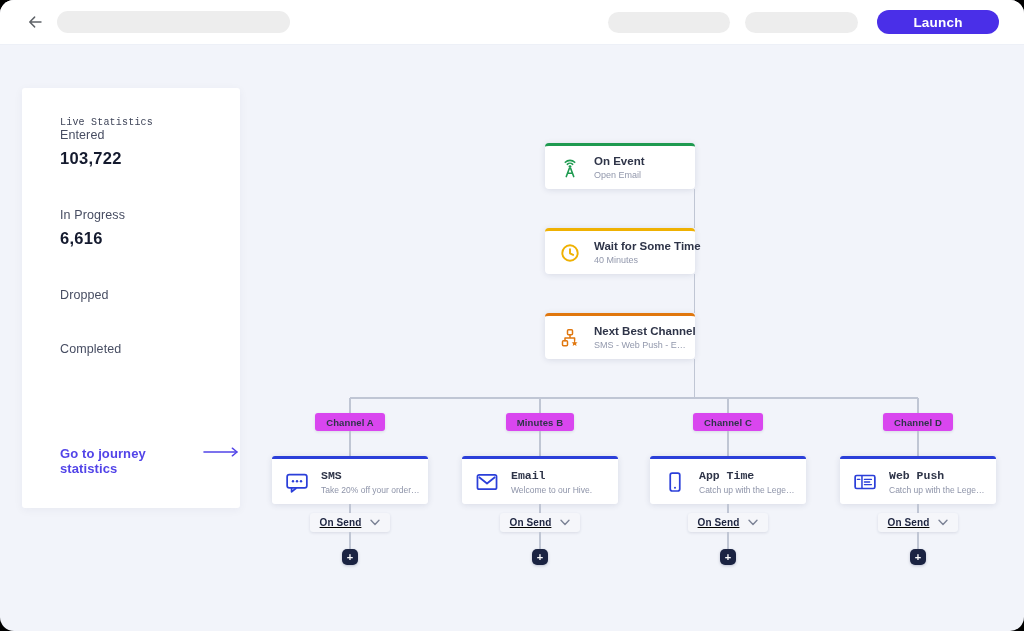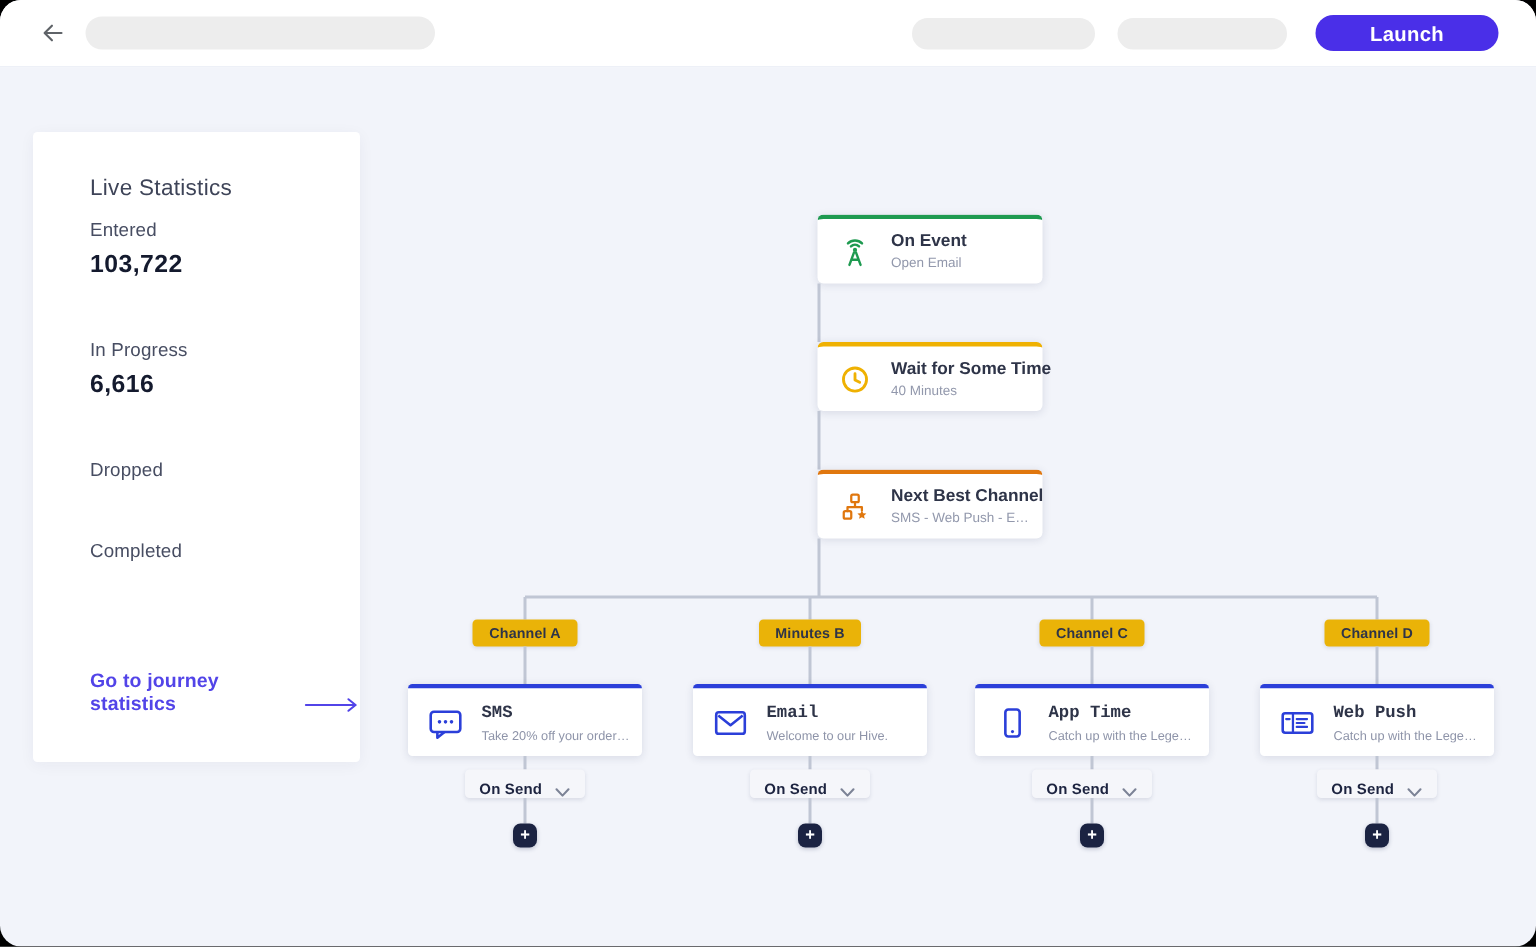--- a/index.html
+++ b/index.html
@@ -13,47 +13,47 @@
   .topbar-spacer{flex:1;}
   .skel-a{width:122px;height:21px;}
   .skel-b{width:113px;height:21px;margin-left:15px;}
   .launch-btn{margin-left:19px;width:122px;height:24px;border:none;border-radius:13px;background:#4a2fe8;color:#fff;font-family:"Liberation Sans",sans-serif;font-size:13.5px;font-weight:600;letter-spacing:.2px;cursor:pointer;display:flex;align-items:center;justify-content:center;}
 
   
   .canvas{position:absolute;top:45px;left:0;right:0;bottom:0;}
 
   
   .stats-panel{position:absolute;left:22px;top:43px;width:218px;height:420px;background:#fff;border-radius:3px;box-shadow:0 2px 10px rgba(30,40,80,.05);padding:29px 0 0 38px;box-sizing:border-box;}
-  .stats-title{font-size:15px;font-weight:500;color:#3e4458;letter-spacing:.2px;}
-  .stat-item{margin-bottom:40px;margin-top:12px;}
+  .stats-title{font-size:10px;font-weight:500;color:#3e4458;letter-spacing:.2px;font-family:Liberation Mono, monospace;}
+  .stat-item{margin-bottom:40px;}
   .stat-label{font-size:12.5px;font-weight:500;color:#474d62;margin-bottom:7px;letter-spacing:.1px;}
   .stat-value{font-size:16.5px;font-weight:700;color:#141a2e;letter-spacing:.3px;}
-  .stats-link{position:absolute;left:38px;bottom:32px;display:flex;align-items:flex-end;gap:9px;color:#5244e8;font-size:13px;font-weight:600;letter-spacing:.1px;cursor:pointer;}
+  .stats-link{position:absolute;left:38px;bottom:32px;display:flex;align-items:flex-start;gap:9px;color:#5244e8;font-size:13px;font-weight:600;letter-spacing:.1px;cursor:pointer;}
 
   
   .vline{width:1.5px;background:#c0c6d4;flex:none;}
   .v39{height:39px;} .v15{height:15px;} .v25{height:25px;} .v9{height:9px;} .v17{height:17px;}
   .hline{position:absolute;top:352px;left:350px;width:568px;height:1.5px;background:#c0c6d4;}
 
   
-  .node-col{position:absolute;left:545px;top:98px;width:150px;display:flex;flex-direction:column;align-items:flex-start;}
+  .node-col{position:absolute;left:545px;top:98px;width:150px;display:flex;flex-direction:column;align-items:flex-end;}
   .flow-node{width:150px;height:46px;background:#fff;border-radius:4px;border-top:3.5px solid var(--accent,#999);box-shadow:0 1px 6px rgba(30,40,80,.12);display:flex;align-items:center;gap:12px;padding:0 8px 0 13px;box-sizing:border-box;cursor:pointer;}
   .node-icon{width:24px;height:24px;flex:none;display:flex;align-items:center;justify-content:center;}
   .node-text{min-width:0;}
   .node-title{font-size:11.5px;font-weight:600;color:#2e3448;margin-bottom:3px;white-space:nowrap;}
   .node-sub{font-size:9px;color:#9298ac;white-space:nowrap;overflow:hidden;text-overflow:ellipsis;}
 
   
   .branch{position:absolute;top:353px;width:156px;display:flex;flex-direction:column;align-items:center;}
-  .chip{height:18px;padding:0 11px;background:#eab308;border-radius:3px;box-shadow:0 1px 3px rgba(30,40,80,.12);font-size:9.5px;font-weight:600;color:#2e3448;display:flex;align-items:center;letter-spacing:.1px;}
+  .chip{height:18px;padding:0 11px;background:#d946ef;border-radius:3px;box-shadow:0 1px 3px rgba(30,40,80,.12);font-size:9.5px;font-weight:600;color:#2e3448;display:flex;align-items:center;letter-spacing:.1px;}
   .action-card{width:156px;height:48px;background:#fff;border-radius:3px;border-top:3.5px solid var(--accent,#2b3fd9);box-shadow:0 1px 6px rgba(30,40,80,.12);display:flex;align-items:center;gap:11px;padding:0 8px 0 12px;box-sizing:border-box;cursor:pointer;}
   .card-icon{width:26px;height:26px;flex:none;display:flex;align-items:center;justify-content:center;}
   .card-title{font-size:11.5px;font-weight:600;color:#2e3448;margin-bottom:3px;white-space:nowrap;font-family:Liberation Mono, monospace;}
   .card-sub{font-size:8.5px;color:#8e94a9;white-space:nowrap;overflow:hidden;text-overflow:ellipsis;max-width:102px;}
-  .onsend{height:19px;padding:0 10px;background:#f5f6fa;border-radius:3px;box-shadow:0 1px 3px rgba(30,40,80,.12);display:flex;align-items:flex-end;gap:9px;cursor:pointer;}
+  .onsend{height:19px;padding:0 10px;background:#f5f6fa;border-radius:3px;box-shadow:0 1px 3px rgba(30,40,80,.12);display:flex;align-items:center;gap:9px;cursor:pointer;text-decoration:underline;}
   .onsend-label{font-size:10px;font-weight:700;color:#1d2440;letter-spacing:.1px;}
   .plus-btn{width:16px;height:16px;border-radius:5px;background:#1b2342;color:#fff;font-size:11px;font-weight:700;display:flex;align-items:center;justify-content:center;cursor:pointer;line-height:1;box-shadow:0 1px 3px rgba(30,40,80,.25);}
 </style>
 </head>
 <body>
 
 <div class="frame">
 
   <header class="topbar">
     <div class="back-btn">

